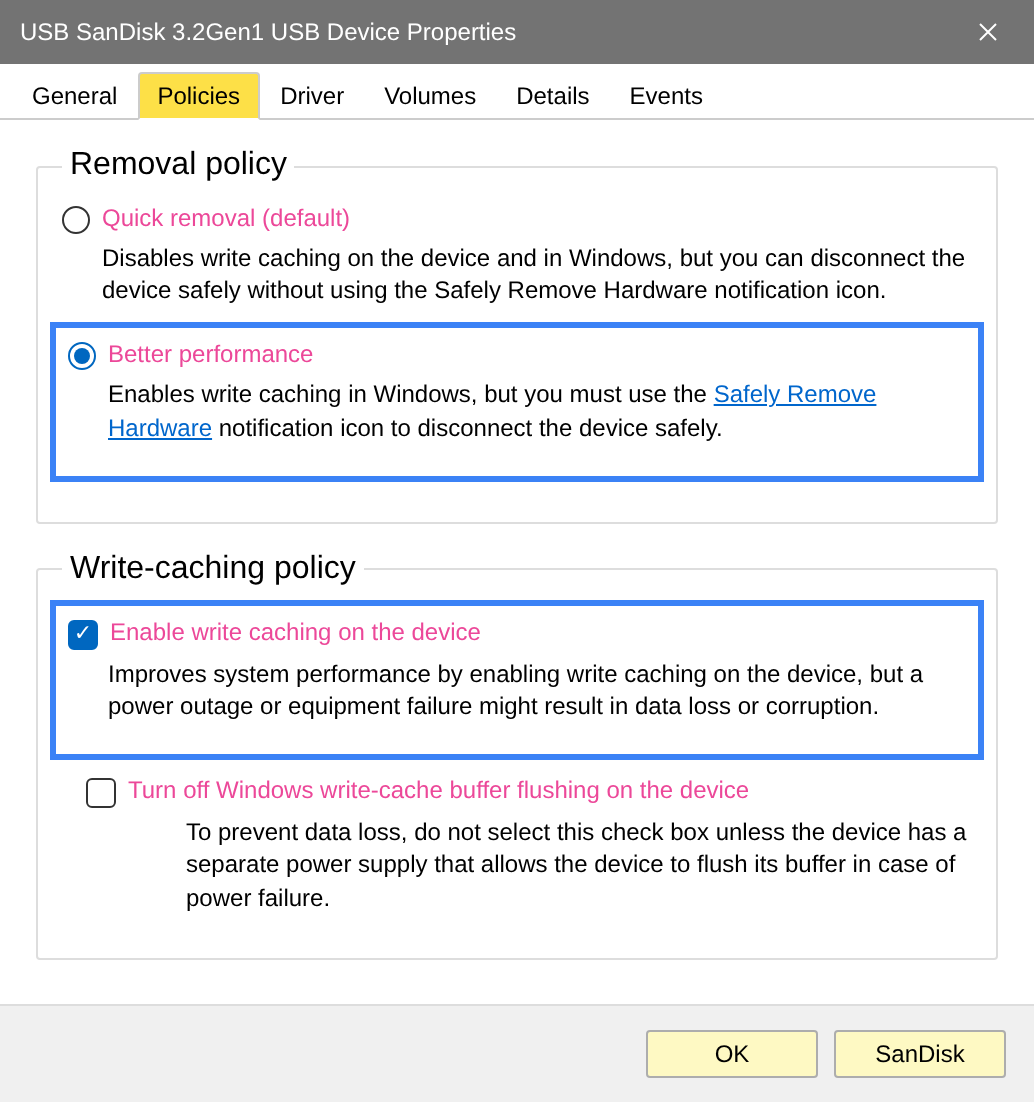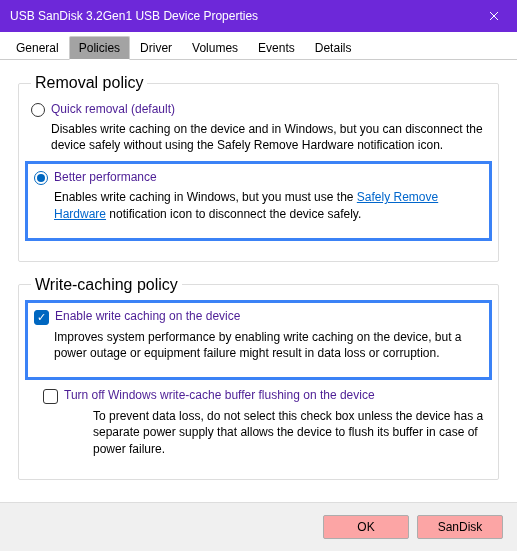--- a/index.html
+++ b/index.html
@@ -5,21 +5,21 @@
     * { box-sizing: border-box; margin: 0; padding: 0; }
     body {
       font-family: "Segoe UI", Tahoma, sans-serif;
       font-size: 12px;
       width: 517px;
       height: 551px;
       background: #f0f0f0;
       overflow: hidden;
     }
     .titlebar {
-      background: #6d28d9;
+      background: #737373;
       color: #fff;
       height: 32px;
       display: flex;
       align-items: center;
       padding: 0 0 0 10px;
       font-size: 12px;
       font-weight: 400;
     }
     .title-text { flex: 1; }
     .close-btn {
@@ -50,21 +50,21 @@
       color: #000;
       cursor: pointer;
       position: relative;
       border: 1px solid transparent;
       border-bottom: none;
     }
     .tab.active {
       border: 1px solid #ccc;
       border-bottom: 1px solid #fff;
       margin-bottom: -1px;
-      background: #a3a3a3;
+      background: #fde047;
       border-radius: 2px 2px 0 0;
     }
     .panel {
       padding: 14px 18px 10px 18px;
       flex: 1;
       overflow: auto;
     }
     fieldset {
       border: 1px solid #ddd;
       border-radius: 2px;
@@ -124,21 +124,21 @@
       background: #0067c0;
       border-color: #0067c0;
     }
     .checkmark {
       color: #fff;
       font-size: 11px;
       line-height: 1;
     }
     .option-label {
       font-size: 12px;
-      color: #4c1d95;
+      color: #ec4899;
     }
     .desc {
       font-size: 12px;
       color: #000;
       margin-left: 20px;
       margin-bottom: 10px;
       line-height: 1.35;
     }
     .link {
       color: #0066cc;
@@ -150,21 +150,21 @@
       padding: 12px 14px;
       display: flex;
       justify-content: flex-end;
       gap: 8px;
       background: #f0f0f0;
     }
     .btn {
       min-width: 86px;
       height: 24px;
       border: 1px solid #adadad;
-      background: #fca5a5;
+      background: #fef9c3;
       font-size: 12px;
       cursor: pointer;
       border-radius: 2px;
     }
   </style>
 </head>
 <body>
 
 <div class="titlebar">
   <span class="title-text">USB  SanDisk 3.2Gen1 USB Device Properties</span>
@@ -174,22 +174,22 @@
       </svg>
   </div>
 </div>
 
 <div class="content">
   <div class="tabs">
     <div class="tab">General</div>
     <div class="tab active">Policies</div>
     <div class="tab">Driver</div>
     <div class="tab">Volumes</div>
+    <div class="tab">Details</div>
     <div class="tab">Events</div>
-    <div class="tab">Details</div>
   </div>
 
   <div class="panel">
 
     <fieldset>
       <legend>Removal policy</legend>
 
       <div class="radio-row">
         <span class="radio-circle"></span>
         <span class="option-label">Quick removal (default)</span>

